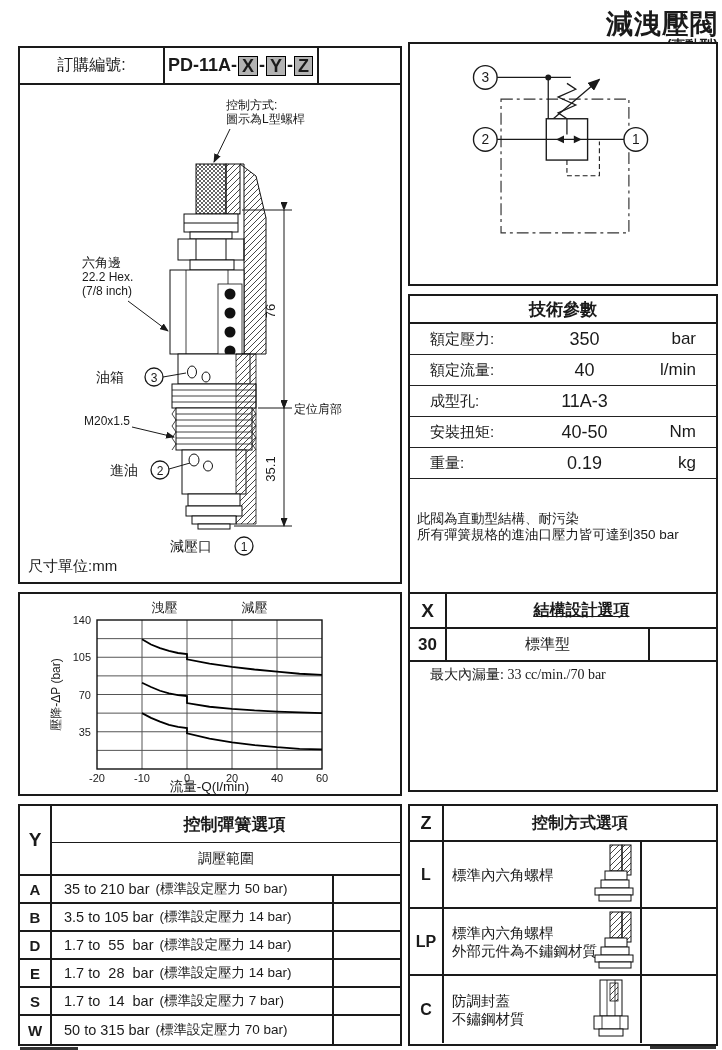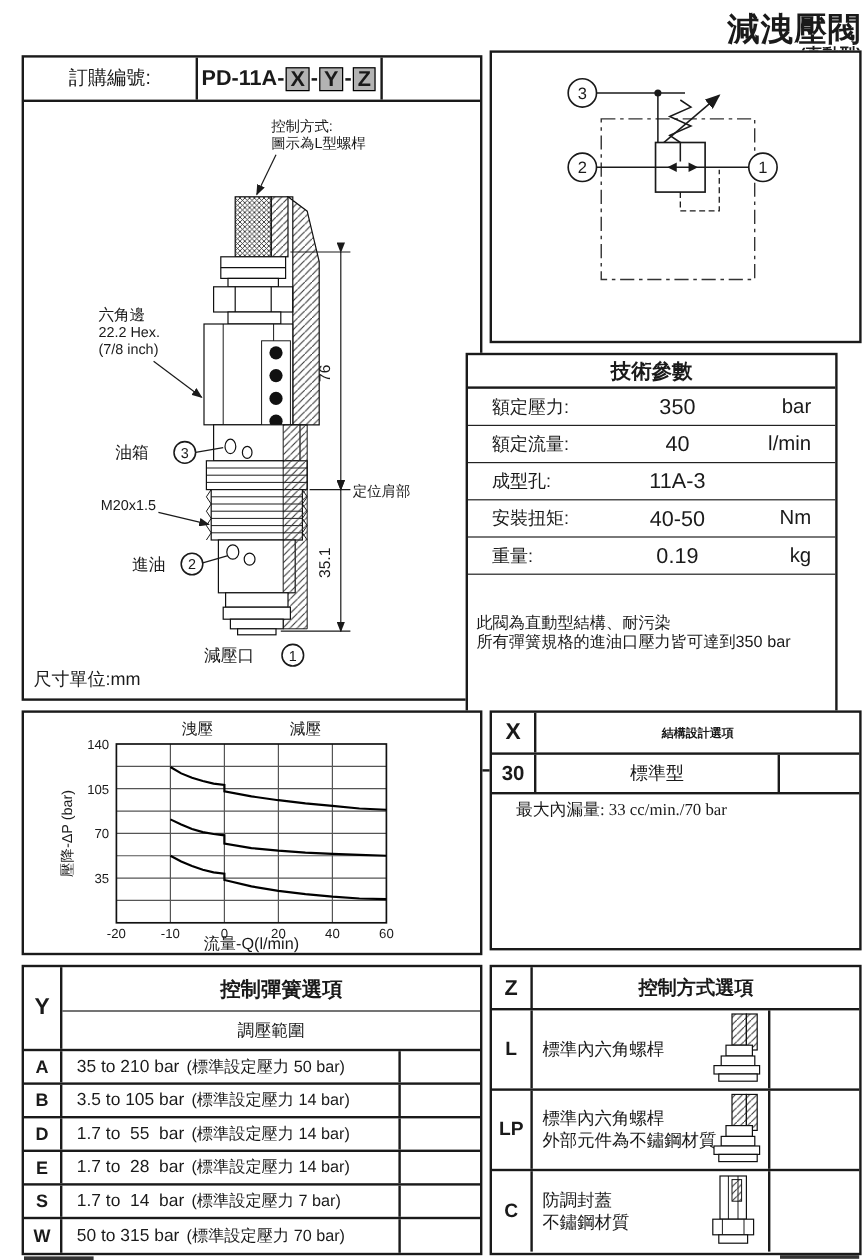--- a/index.html
+++ b/index.html
@@ -16,37 +16,37 @@
   .order-label-cell { width:145px; border-right:2px solid #1a1a1a; display:flex; align-items:center; justify-content:center; font-size:16px; }
   .order-model-cell { width:154px; border-right:2px solid #1a1a1a; display:flex; align-items:center; justify-content:center; font-size:18px; font-weight:bold; }
   .code-box { display:inline-block; background:#b3b3b3; border:1.5px solid #000; padding:0 3px; line-height:18px; margin:0 1px; }
   .draw-svg { position:absolute; left:0; top:37px; width:380px; height:497px; }
 
   
   .box-schematic { left:408px; top:42px; width:310px; height:244px; }
   .schem-svg { width:100%; height:100%; }
 
   
-  .box-tech { left:388px; top:294px; width:310px; height:349px; }
+  .box-tech { left:408px; top:294px; width:310px; height:349px; }
   .tech-title { height:28px; border-bottom:2px solid #1a1a1a; text-align:center; font-size:17px; font-weight:bold; line-height:27px; }
   .tech-row { display:flex; align-items:center; height:31px; border-bottom:1.5px solid #222; padding:0 20px; }
   .tech-label { width:105px; font-size:15px; }
   .tech-value { flex:1; text-align:center; font-size:18px; }
   .tech-unit { width:62px; text-align:right; font-size:17px; }
   .tech-note { padding:3px 7px 0 7px; font-size:13.5px; line-height:16px; font-family:Liberation Sans, sans-serif;margin-top:29px; }
 
   
   .box-chart { left:18px; top:592px; width:384px; height:204px; }
   #chart-svg { width:100%; height:100%; }
 
   
   .box-x { left:408px; top:592px; width:310px; height:200px; }
   .x-head { display:flex; height:35px; border-bottom:2px solid #1a1a1a; }
   .x-code { width:37px; border-right:2px solid #1a1a1a; display:flex; align-items:center; justify-content:center; font-size:19px; font-weight:bold; }
-  .x-title { flex:1; display:flex; align-items:center; justify-content:center; font-size:10px; font-weight:bold; }
+  .x-title { flex:1; display:flex; align-items:center; justify-content:center; font-size:16px; font-weight:bold;text-decoration:underline; }
   .x-row { display:flex; height:33px; border-bottom:2px solid #1a1a1a; }
   .x-row-code { width:37px; border-right:2px solid #1a1a1a; display:flex; align-items:center; justify-content:center; font-size:17px; font-weight:bold; }
   .x-row-label { width:203px; border-right:2px solid #1a1a1a; display:flex; align-items:center; justify-content:center; font-size:15px; }
   .x-note { padding:4px 20px; font-size:14px; font-family:Liberation Serif, serif; }
 
   
   .box-y { left:18px; top:804px; width:384px; height:242px; }
   .y-head { display:flex; height:70px; border-bottom:2px solid #1a1a1a; }
   .y-code { width:32px; border-right:2px solid #1a1a1a; display:flex; align-items:center; justify-content:center; font-size:19px; font-weight:bold; }
   .y-head-right { flex:1; display:flex; flex-direction:column; }

